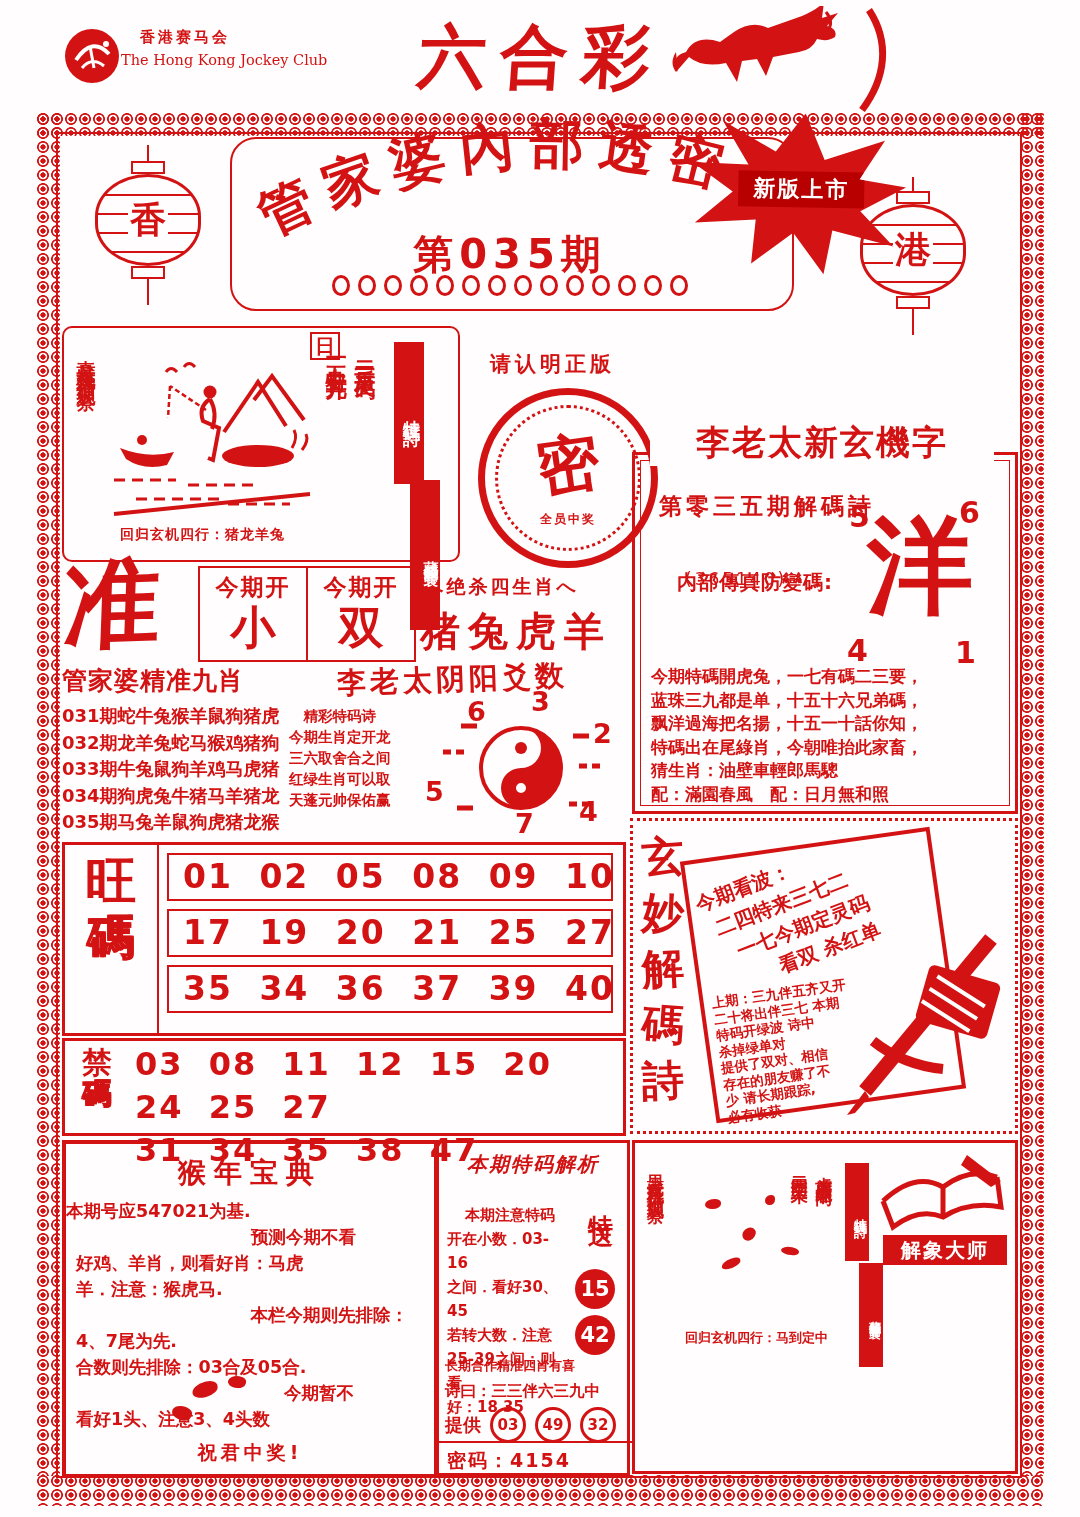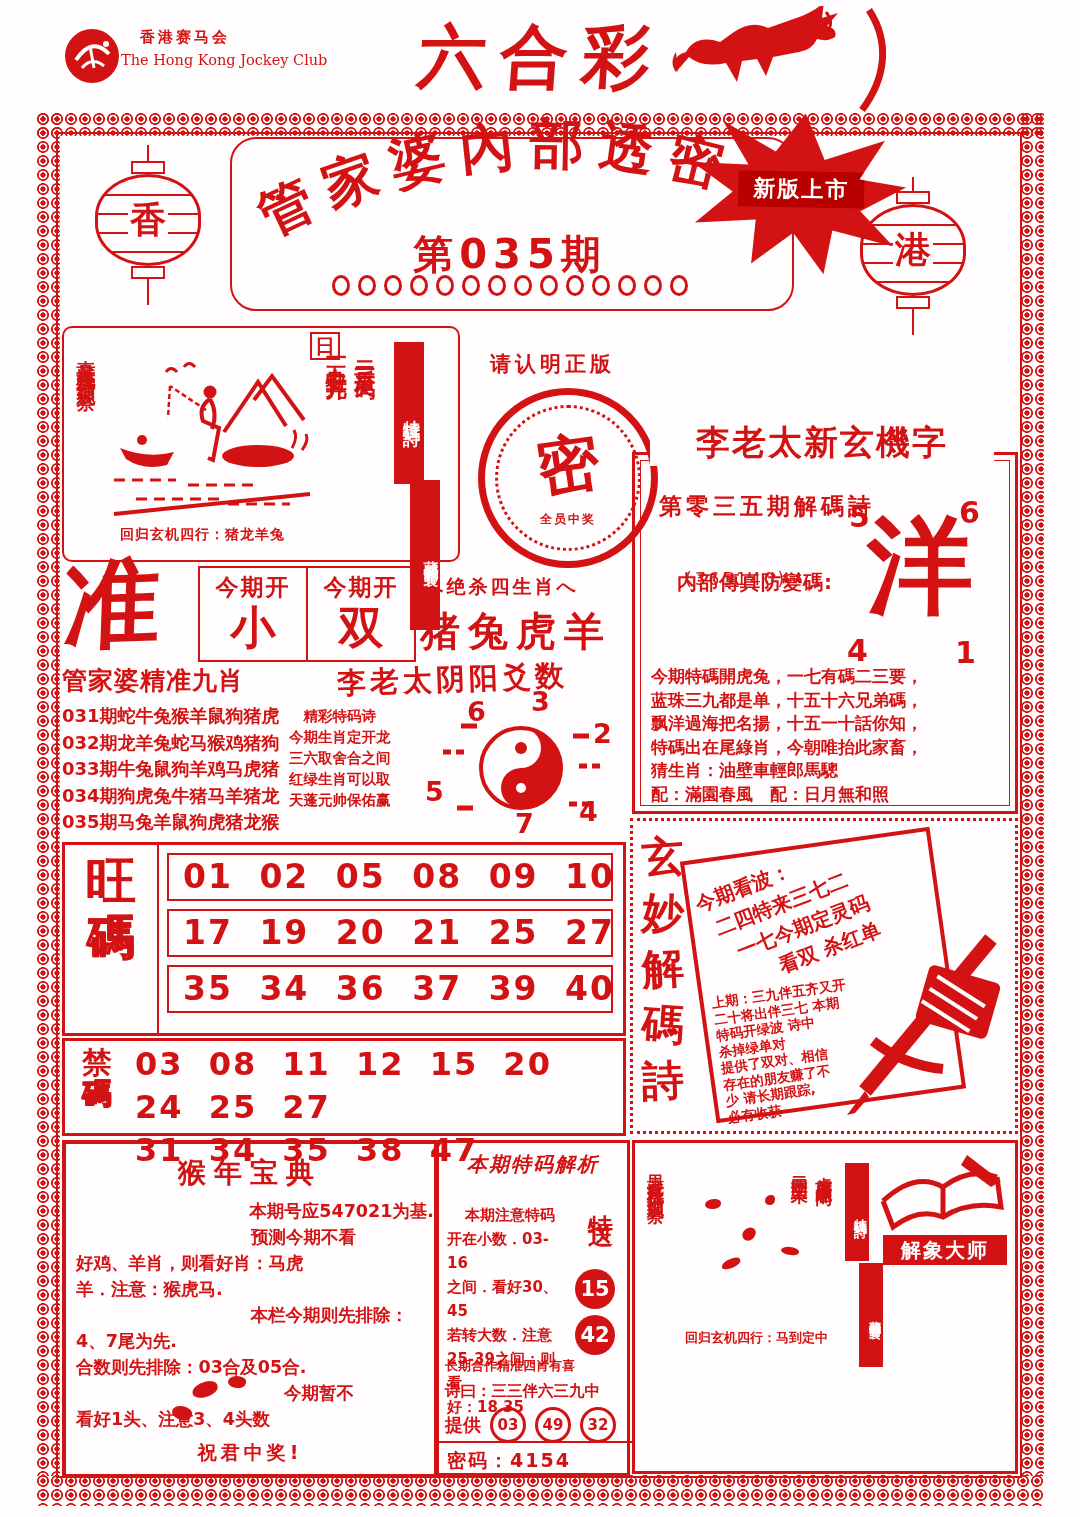--- a/index.html
+++ b/index.html
@@ -264,21 +264,21 @@
       <path d="M52,170 l-18,24 8,-2 14,-16 z" fill="#d31313"></path>
       <rect x="108" y="52" width="74" height="58" rx="6" transform="rotate(16 145 81)" fill="#d31313"></rect>
       <path d="M118,62 l54,16 M114,76 l54,16 M110,90 l54,16" stroke="#fff" stroke-width="4" transform="rotate(16 145 81)"></path>
       <path d="M60,120 q30,24 70,28" stroke="#d31313" stroke-width="10" fill="none"></path>
     </svg>
   </div>
 
   <div class="abs" style="left:62px;top:1140px;width:368px;height:330px;border:4px solid var(--red);">
     <div class="b ctr" style="font-size:28px;letter-spacing:8px;margin-top:10px;">猴年宝典</div>
     <div style="font-size:17.5px;line-height:26px;font-weight:bold;margin-top:6px;">
-      <div style="text-align:right;">本期号应547021为基.</div>
+      <div style="padding-right:62px;">本期号应547021为基.</div>
       <div style="text-align:right;padding-right:78px;">预测今期不看</div>
       <div style="padding-left:10px;">好鸡、羊肖，则看好肖：马虎</div>
       <div style="padding-left:10px;">羊．注意：猴虎马.</div>
       <div style="text-align:right;padding-right:26px;">本栏今期则先排除：</div>
       <div style="padding-left:10px;">4、7尾为先.</div>
       <div style="padding-left:10px;">合数则先排除：03合及05合.</div>
       <div style="text-align:right;padding-right:80px;">今期暂不</div>
       <div style="padding-left:10px;">看好1头、注意3、4头数</div>
     </div>
     <div class="blot" style="left:126px;top:238px;width:26px;height:15px;transform:rotate(-14deg);"></div>

